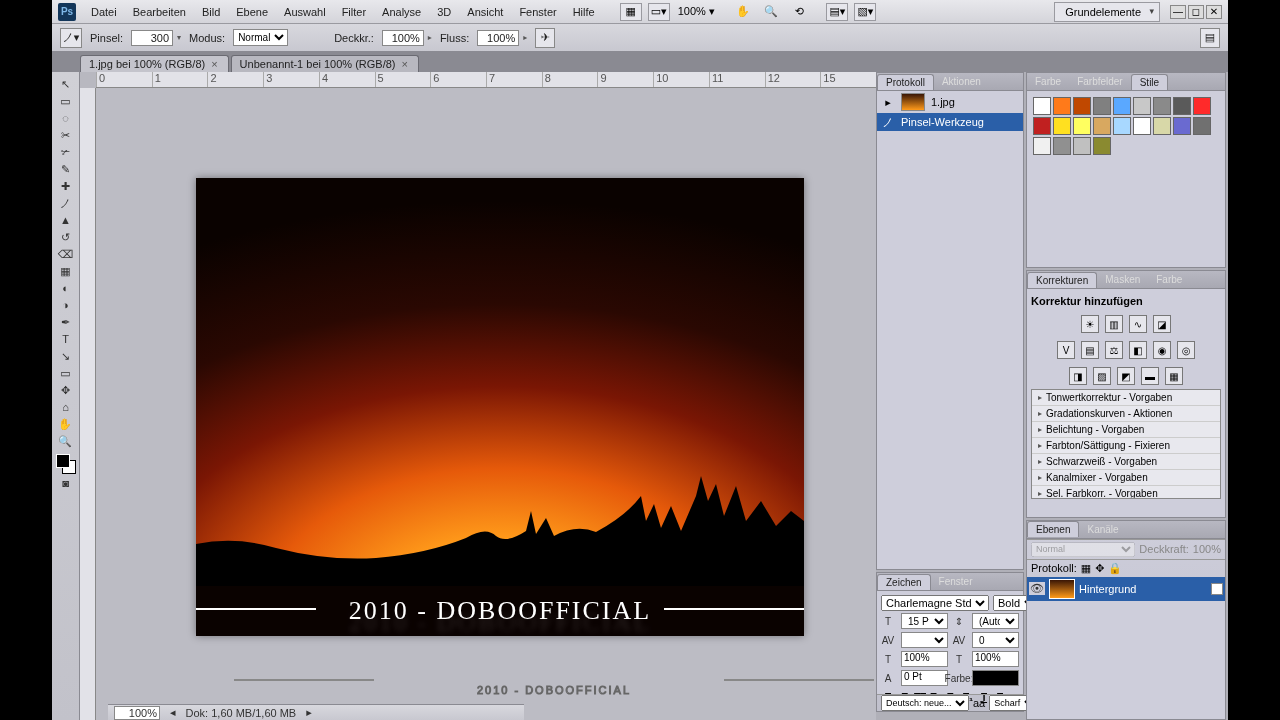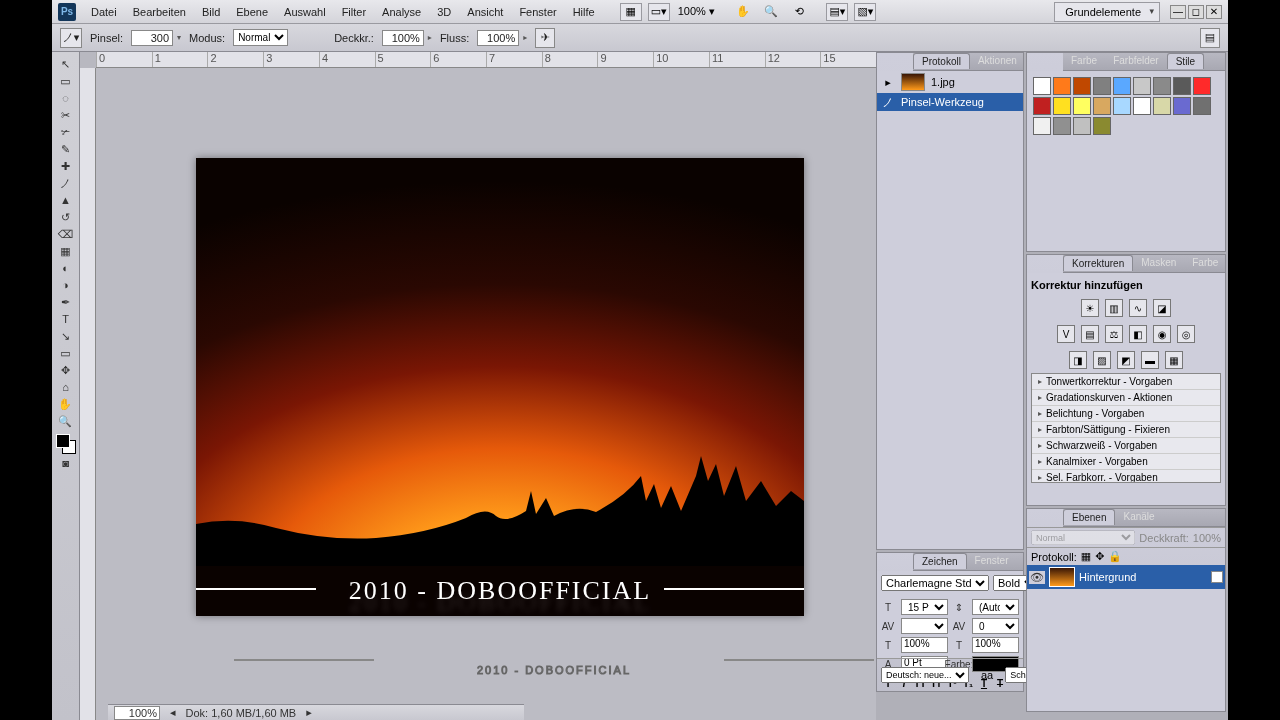--- a/index.html
+++ b/index.html
@@ -63,21 +63,21 @@
 .shadow-copy .line.r { right:0; width:150px;}
 .shadow-text { font-family: "Trajan Pro", Georgia, serif; font-size:26px; letter-spacing:2px; color:transparent; -webkit-text-stroke:1px #666; position:relative;}
 .highlight-circle { position:absolute; width:28px; height:28px; border-radius:50%; background: radial-gradient(circle, #fff94a 0%, #e8e820 60%, rgba(232,232,32,0) 100%); left:160px; top:2px; z-index:-1;}
 
 
 .panels { width:352px; background:#b0b0b8; display:flex; gap:2px; }
 .panelcol { display:flex; flex-direction:column; gap:2px; }
 .panelcol.left { width:148px;}
 .panelcol.right { width:200px;}
 .panel { background: linear-gradient(#cecedb,#c0c0cc); border:1px solid #8a8a92; display:flex; flex-direction:column; }
-.panel .tabs { height:18px; background: linear-gradient(#b8b8c2,#a8a8b2); display:flex; align-items:flex-start; border-bottom:1px solid #8a8a92;margin-left:36px;}
+.panel .tabs { height:18px; background: linear-gradient(#b8b8c2,#a8a8b2); display:flex; align-items:center; border-bottom:1px solid #8a8a92;}
 .panel .ptab { padding:2px 8px; font-size:10px; color:#ddd; }
 .panel .ptab.active { background:#cecedb; color:#222; border:1px solid #8a8a92; border-bottom:none; border-radius:3px 3px 0 0;}
 .panel .body { flex:1; padding:4px; background:#cecedb; min-height:0; font-size:10px;}
 
 
 .hist-row { display:flex; align-items:center; gap:6px; padding:2px 4px;}
 .hist-row.sel { background:#2a5fa8; color:#fff;}
 .hist-thumb { width:24px; height:18px; background: linear-gradient(#3a1605,#ff9a1a); border:1px solid #888;}
 .hist-icon { width:14px; height:14px; display:flex; align-items:center; justify-content:center;}
 
@@ -98,21 +98,21 @@
 .lock-tiny { margin-left:auto; width:12px; height:12px; background:#fff; border:1px solid #888;}
 .layer-controls { display:flex; gap:4px; padding:2px 4px; border-top:1px solid #999; font-size:9px; align-items:center;}
 .layer-controls select { font-size:9px; height:15px; flex:1;}
 
 
 .char-grid { display:grid; grid-template-columns: 16px 1fr 16px 1fr; gap:3px 4px; align-items:center; font-size:10px;}
 .char-grid .ic { width:14px; height:14px; display:flex; align-items:center; justify-content:center; color:#333; font-size:10px;}
 .char-grid select, .char-grid .fld { width:100%; height:16px; font-size:10px; border:1px solid #888; background:#fff; padding:0 2px;}
 .tt-row { display:flex; gap:2px; padding-top:4px;}
 .tt-row span { width:14px; height:14px; border:1px solid transparent; display:flex; align-items:center; justify-content:center; font-size:10px; font-weight:bold;}
-.lang-row { display:flex; gap:12px; padding:8px 4px; border-top:1px solid #999;}
+.lang-row { display:flex; gap:4px; padding:0 4px; border-top:1px solid #999;}
 .lang-row select { flex:1; font-size:9px; height:16px;}
 
 
 .statusbar { height:16px; background: linear-gradient(#d8d8de,#c8c8d0); border-top:1px solid #8a8a92; display:flex; align-items:center; font-size:10px; color:#333; padding:0 6px; gap:10px; position:absolute; bottom:0; left:28px; right:352px;}
 .statusbar .zfld { width:46px; border:1px solid #888; background:#fff; padding:0 2px; text-align:right;}
 
 .panel .body.nop { padding:0; }
 </style>
 </head>
 <body>
@@ -164,20 +164,24 @@
     <div class="numfield">100%</div>
       <span class="chev">▸</span>
     <span class="lbl">Fluss:</span>
     <div class="numfield">100%</div>
       <span class="chev">▸</span>
     <div class="tool-icon" style="width:20px">✈</div>
     <div class="spacer" style="flex:1"></div>
     <div class="tool-icon" style="width:20px">▤</div>
   </div>
 
+  <div class="tabstrip">
+    <div class="tab active"><span>1.jpg bei 100% (RGB/8)</span><span class="close">×</span></div>
+    <div class="tab"><span>Unbenannt-1 bei 100% (RGB/8)</span><span class="close">×</span></div>
+  </div>
 
   <div class="mainrow">
 
     <div class="toolbox">
       <div class="tbtn">↖</div>
       <div class="tbtn">▭</div>
       <div class="tbtn">◌</div>
       <div class="tbtn">✂</div>
       <div class="tbtn">✃</div>
       <div class="tbtn">✎</div>
@@ -285,21 +289,21 @@
             </div>
           </div>
         </div>
 
         <div class="panel" style="height:140px">
           <div class="tabs">
             <div class="ptab active">Zeichen</div>
             <div class="ptab">Fenster</div>
           </div>
           <div class="body">
-            <div style="display:flex; gap:4px; margin-bottom:8px;">
+            <div style="display:flex; gap:4px; margin-bottom:2px;">
               <select style="flex:1.2"><option>Charlemagne Std</option></select>
               <select style="flex:.8"><option>Bold</option></select>
             </div>
             <div class="char-grid">
               <span class="ic">T</span>
               <select><option>15 Pt</option></select>
               <span class="ic">⇕</span>
               <select><option>(Auto)</option></select>
 
               <span class="ic">AV</span>

